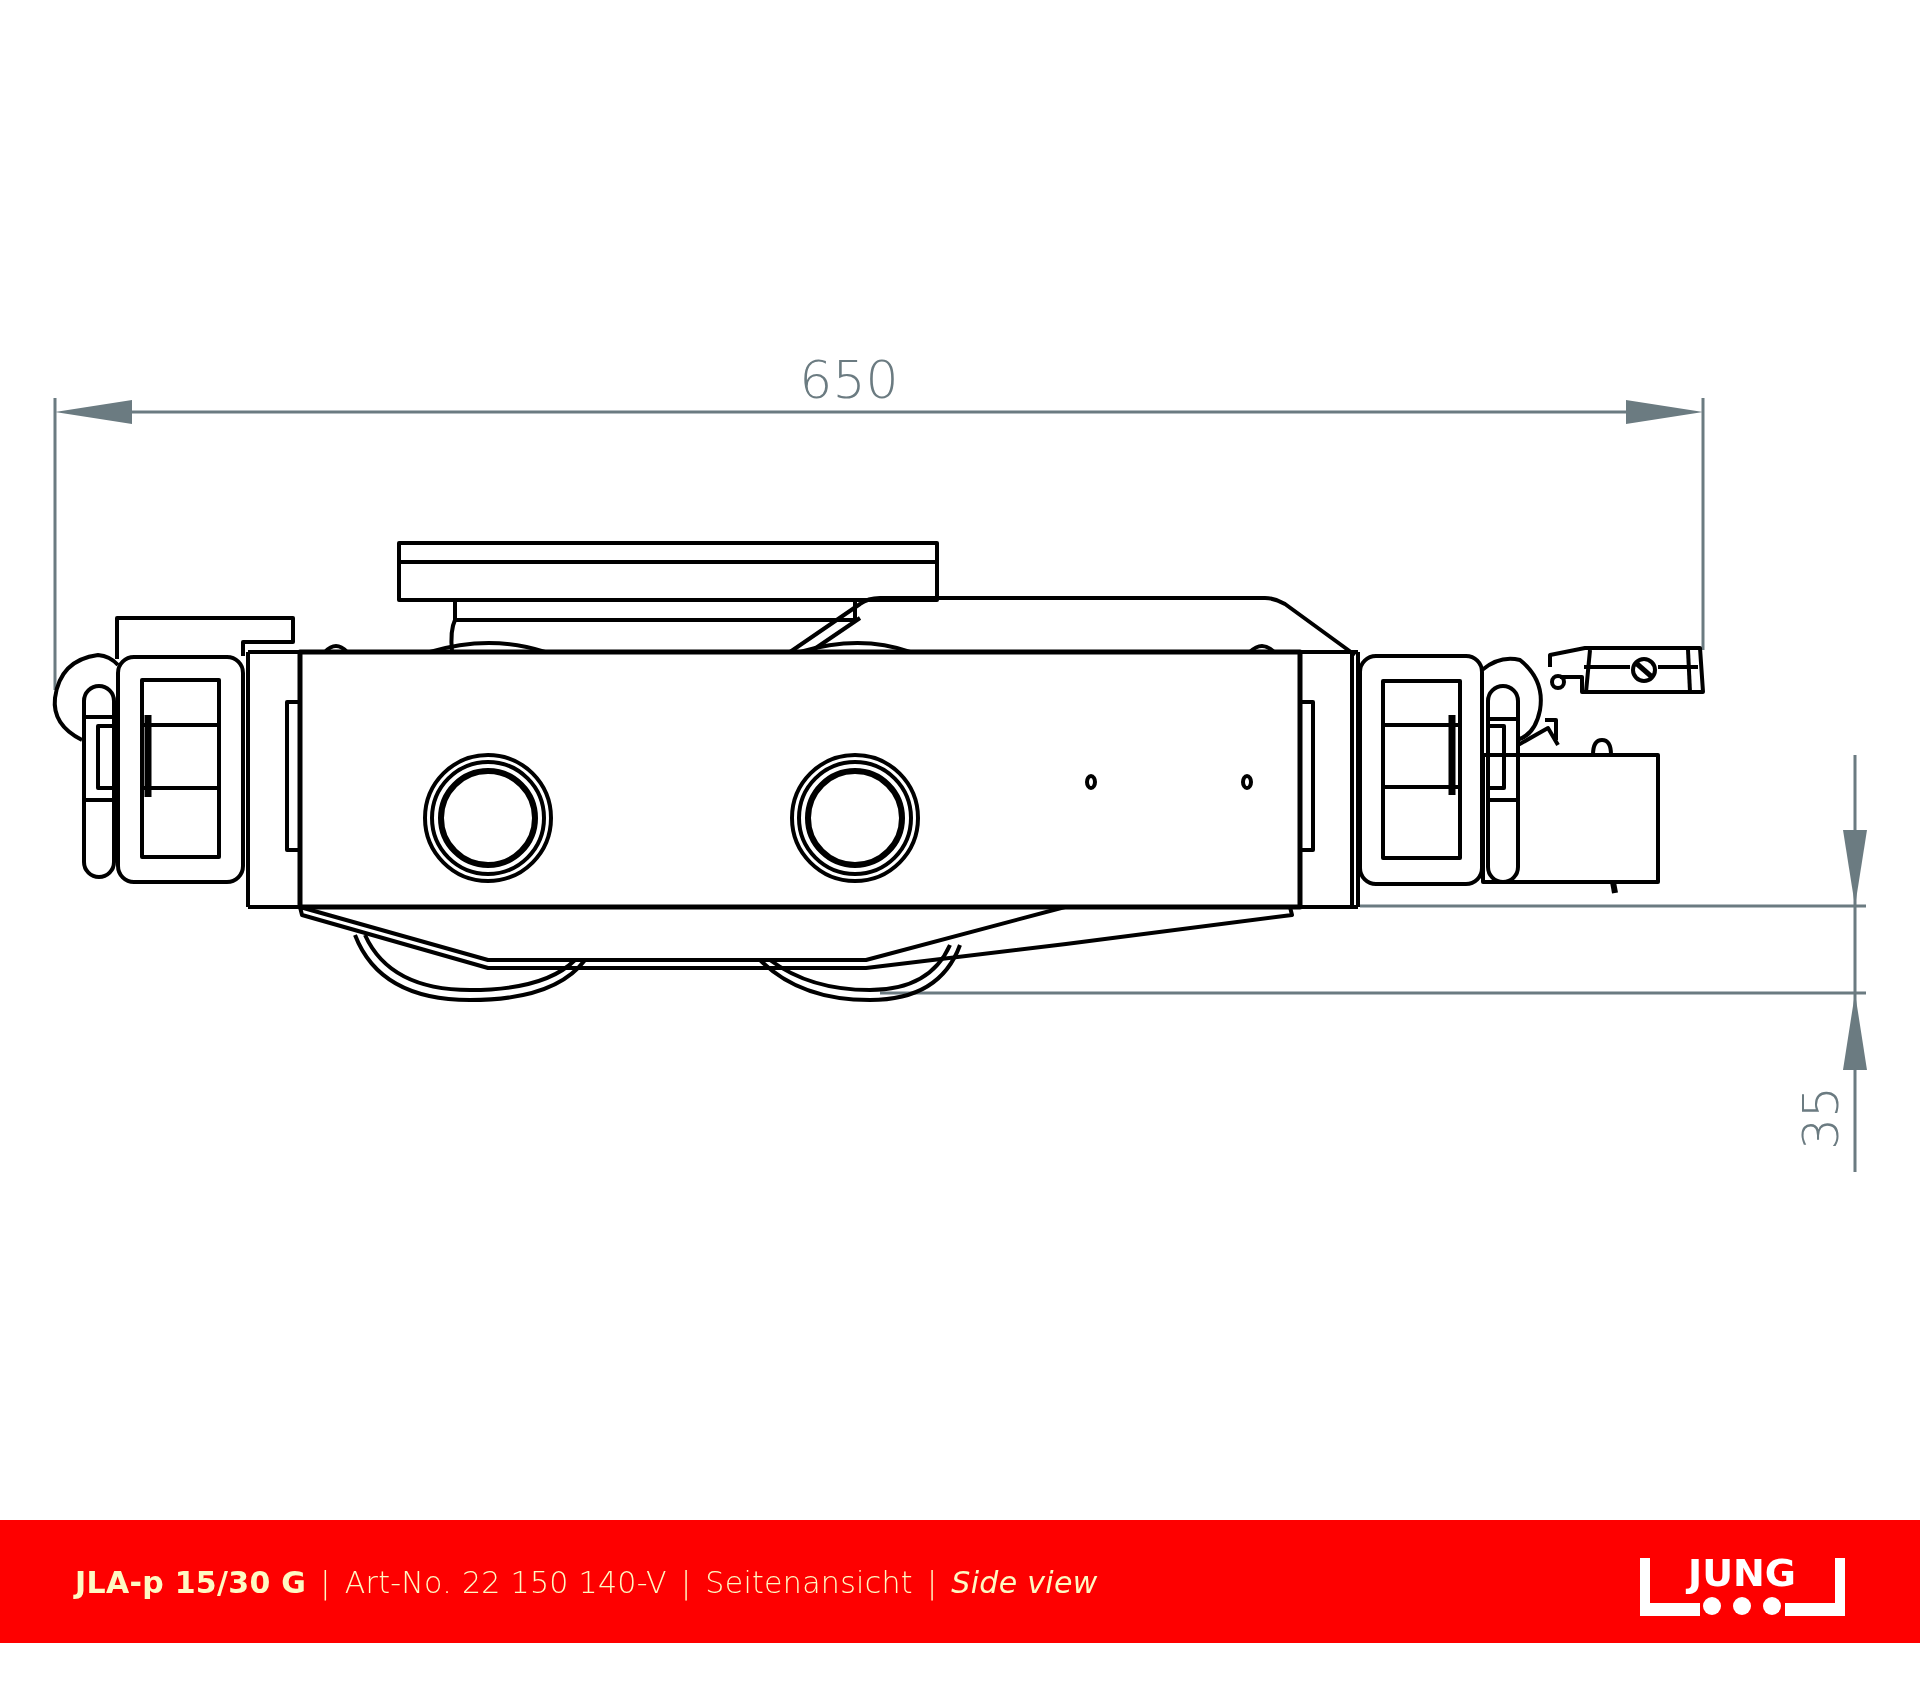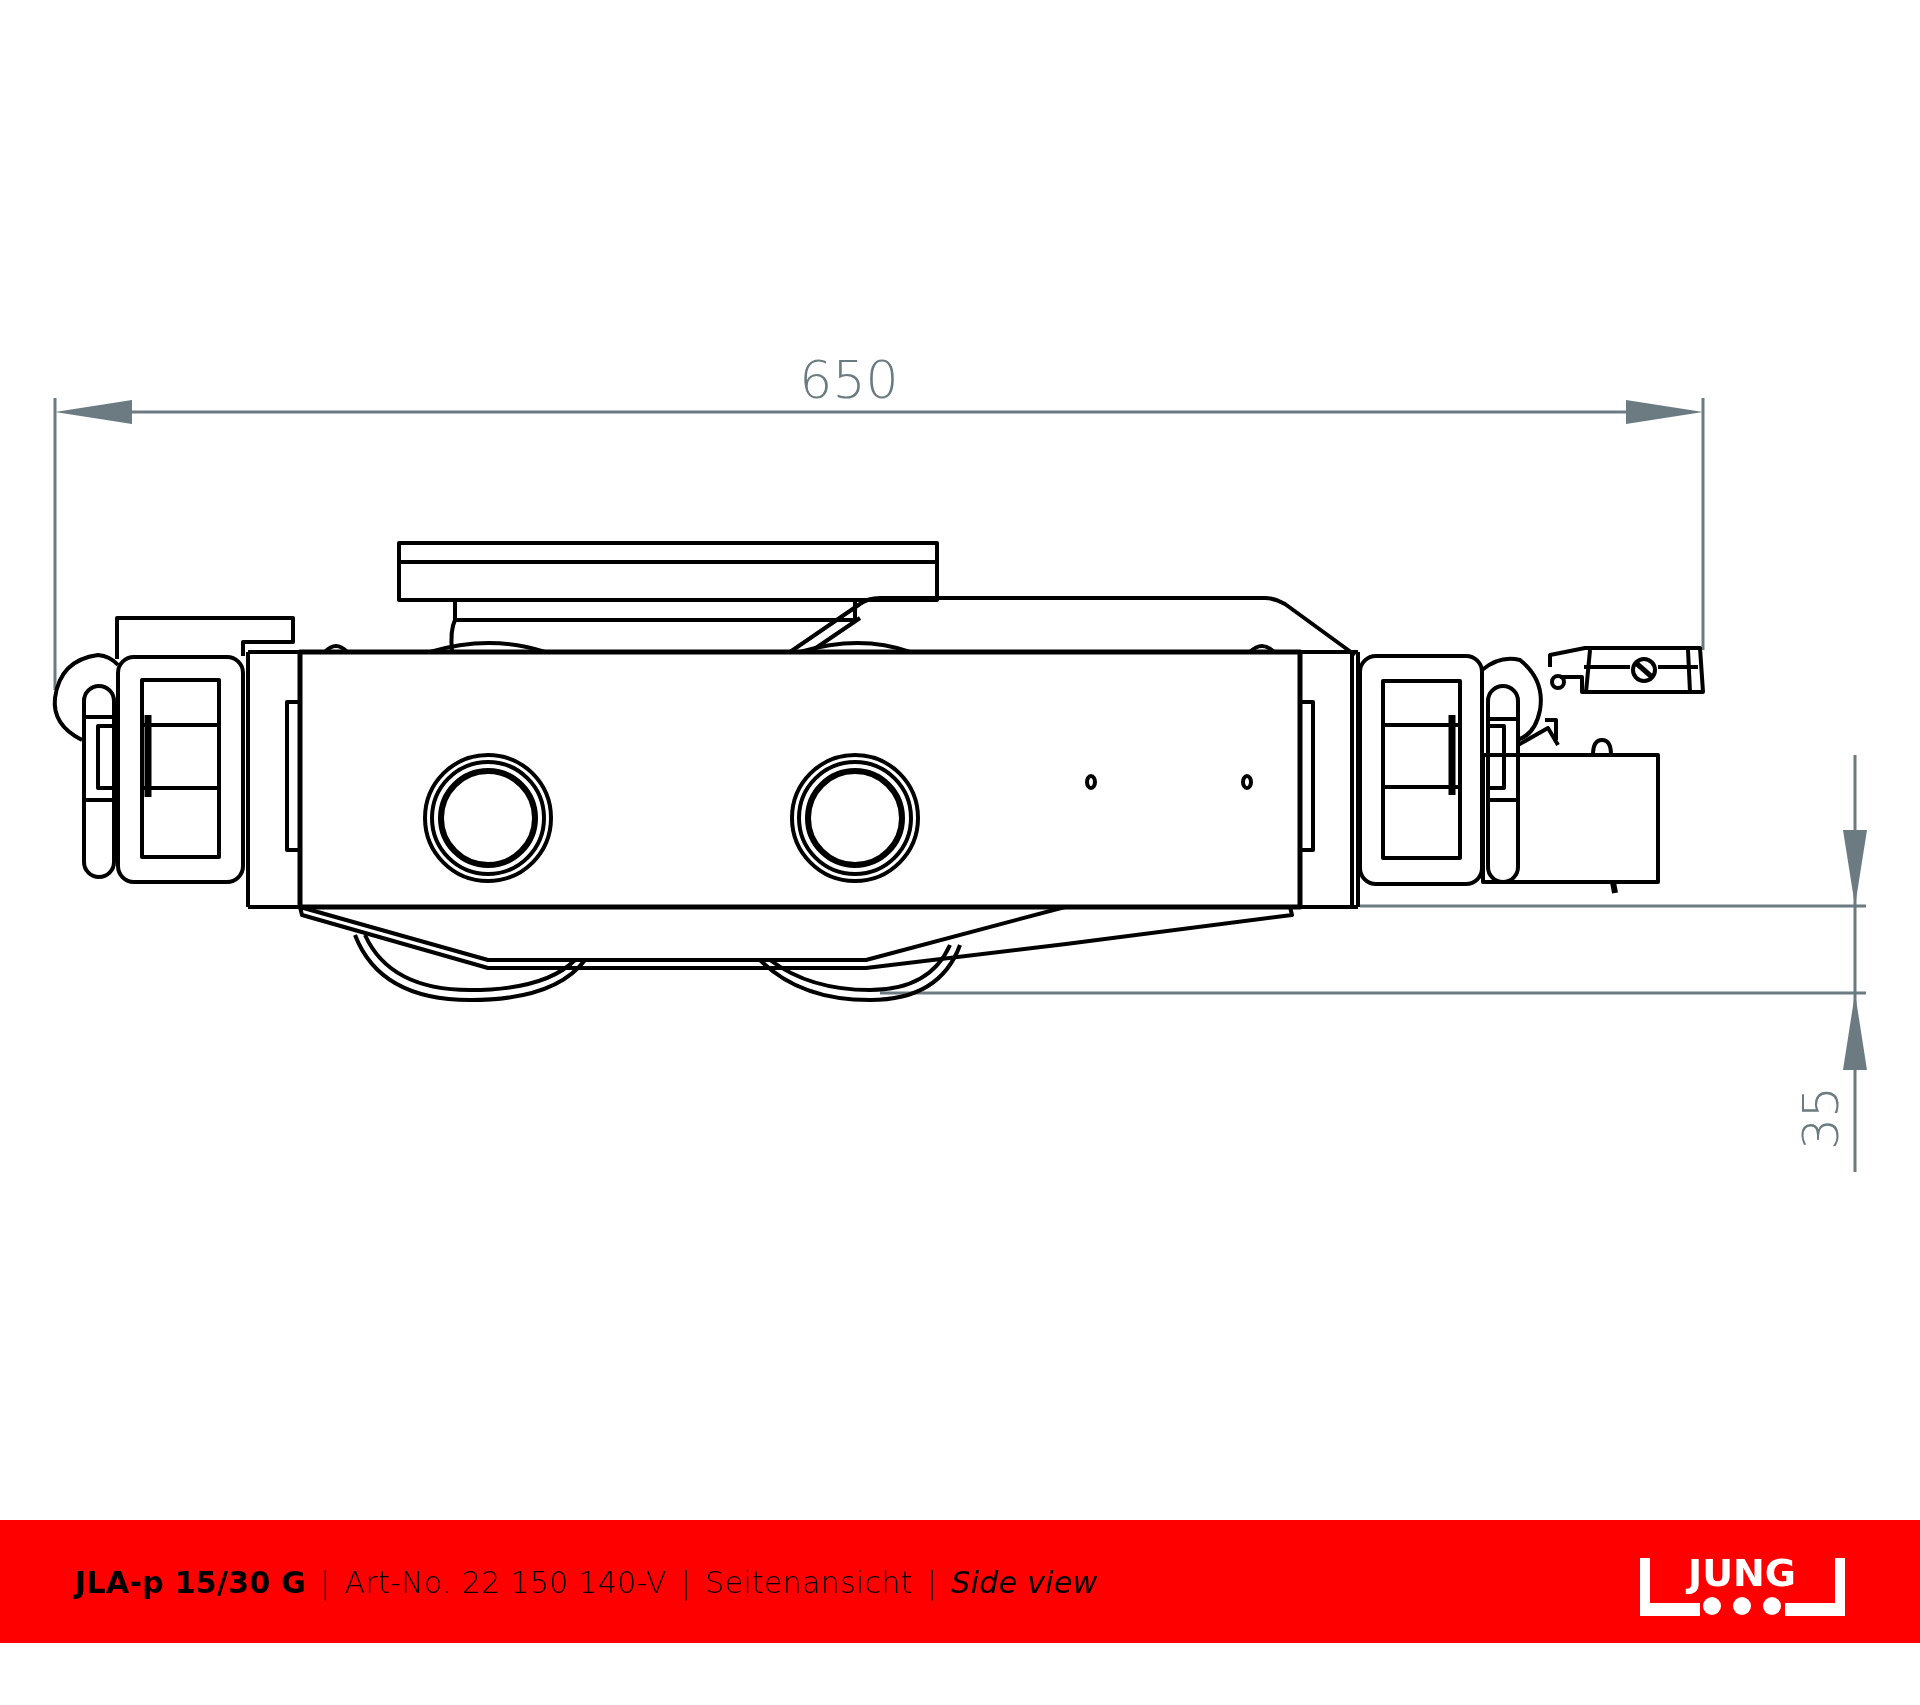--- a/index.html
+++ b/index.html
@@ -1,21 +1,21 @@
 <!DOCTYPE html>
 <html><head>
 <meta charset="utf-8">
 <style>
   html, body { margin: 0; padding: 0; background: #ffffff; }
   body { width: 1920px; height: 1705px; position: relative; overflow: hidden; font-family: "DejaVu Sans", sans-serif; }
   #drawing { position: absolute; left: 0; top: 0; width: 1920px; height: 1520px; }
   .dim-text { fill: #6b7b81; font-family: "DejaVu Sans", sans-serif; font-weight: 300; }
   .footer {
     position: absolute; left: 0; top: 1520px; width: 1920px; height: 123px;
-    background: #fe0000; color: #000000; display: flex; align-items: center;
+    background: #fe0000; color: #fef9c3; display: flex; align-items: center;
   }
   .footer-title { position: absolute; left: 75px; top: 50%; transform: translateY(-50%); font-size: 30px; white-space: nowrap; letter-spacing: 0.3px; }
   .footer-title .model { font-weight: bold; font-family: "DejaVu Sans", sans-serif; }
   .footer-title .sep { margin: 0 14px; font-weight: 200; }
   .footer-title .thin { font-family: "DejaVu Sans", sans-serif; font-weight: 300; }
   .footer-title .italic { font-style: italic; font-family: "DejaVu Sans", sans-serif; font-weight: 300; }
   .logo { position: absolute; left: 1640px; top: 28px; width: 205px; height: 68px; }
 </style>
 </head>
 <body>

